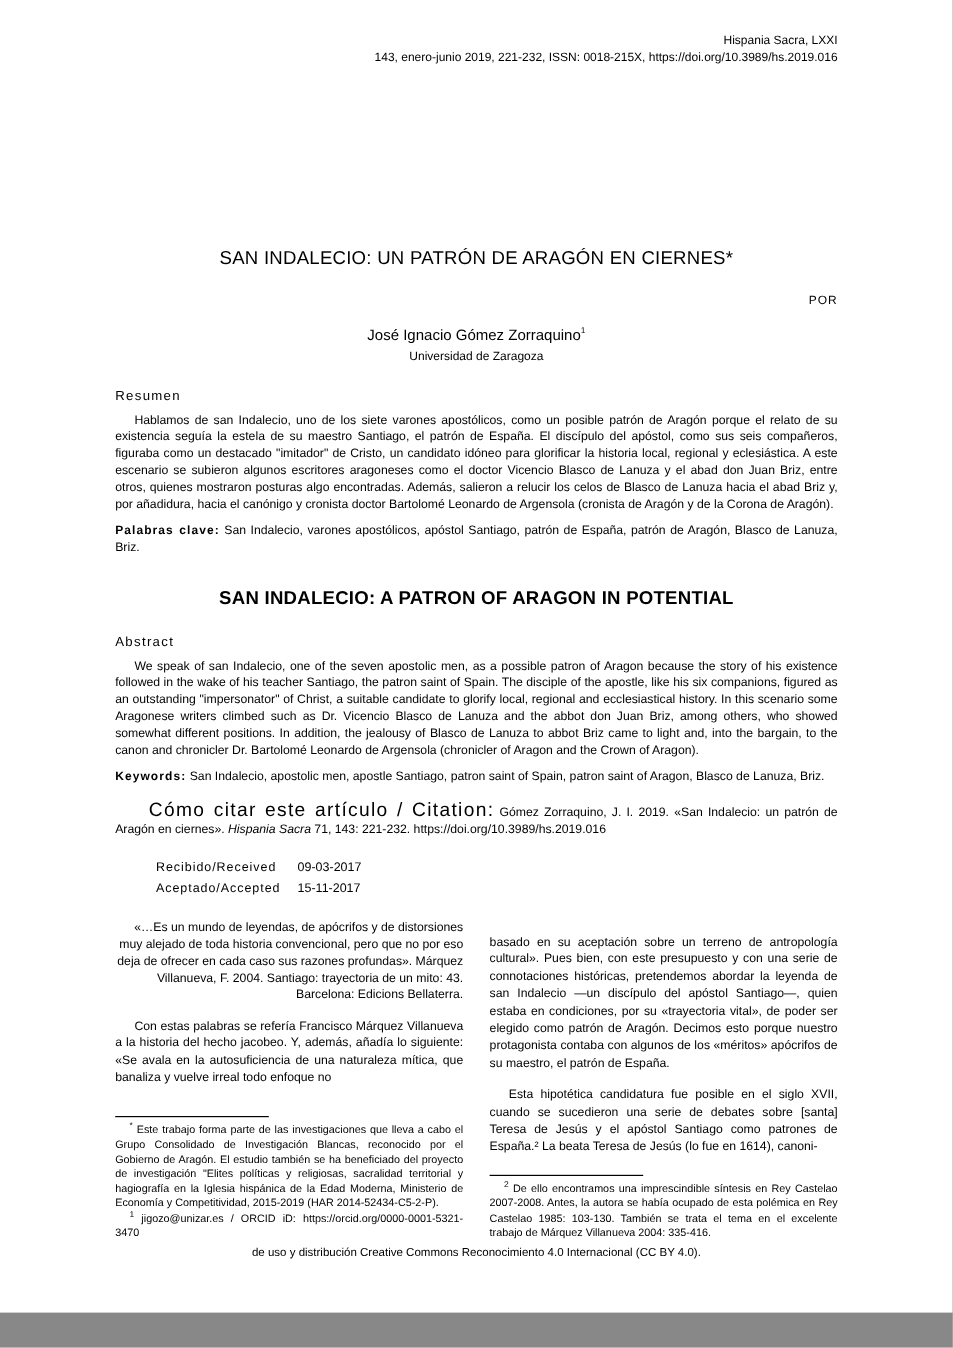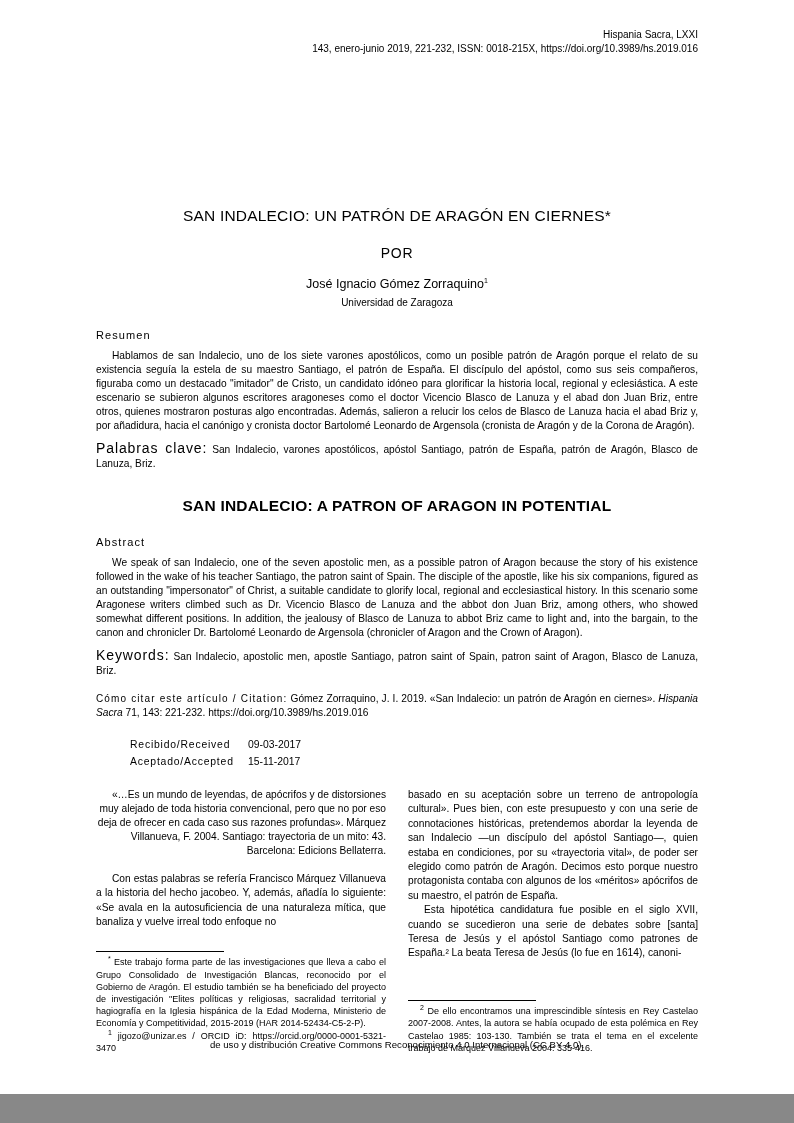--- a/index.html
+++ b/index.html
@@ -21,22 +21,22 @@
   }
   .title-es {
     margin-top: 152px;
     text-align: center;
     font-size: 15.5px;
     font-weight: normal;
     letter-spacing: 0.2px;
   }
   .por {
     margin-top: 20px;
-    text-align: center;
-    font-size: 14px;
+    text-align: right;
+    font-size: 10px;
     letter-spacing: 0.8px;
   }
   .author-line {
     margin-top: 16px;
     text-align: center;
     font-size: 12.5px;
   }
   .affiliation {
     margin-top: 6px;
     text-align: center;
@@ -48,45 +48,45 @@
     letter-spacing: 1.1px;
   }
   .body-text {
     font-size: 10.2px;
     line-height: 14px;
     text-align: justify;
   }
   .indent { text-indent: 16px; }
   .resumen-body, .abstract-body { margin-top: 8px; }
   .kw-line { margin-top: 8px; font-size: 10.2px; line-height: 14px; text-align: justify; }
-  .kw-label { font-weight: normal; letter-spacing: 0.9px; font-size: 14px; }
+  .kw-label { font-weight: bold; letter-spacing: 0.9px; font-size: 10px; }
   .title-en {
     margin-top: 26px;
     text-align: center;
     font-size: 15.5px;
     font-weight: bold;
     letter-spacing: 0.2px;
   }
   .citation-block { margin-top: 14px; font-size: 10.2px; line-height: 14px; text-align: justify; }
-  .citation-label { letter-spacing: 1.1px; font-size: 10px; }
+  .citation-label { letter-spacing: 1.1px; font-size: 16px; margin-left: 28px; }
   .italic { font-style: italic; }
   .dates-block { margin-top: 16px; margin-left: 34px; font-size: 10.4px; line-height: 17px; }
   .date-label { display: inline-block; width: 118px; letter-spacing: 0.8px; }
   .columns {
     margin-top: 18px;
     display: flex;
     gap: 22px;
     height: 266px;
   }
   .col {
     width: 294.5px;
     display: flex;
     flex-direction: column;
   }
-  .col .body-text { line-height: 14.4px; }
+  .col .body-text { line-height: 14.4px; margin-top: 12px; }
   .quote-block {
     font-size: 10.2px;
     line-height: 14px;
     text-align: right;
   }
   .after-quote { margin-top: 14px; }
   .footnote-block { margin-top: auto; }
   .fn-rule {
     width: 128px;
     border-top: 1px solid #000;

